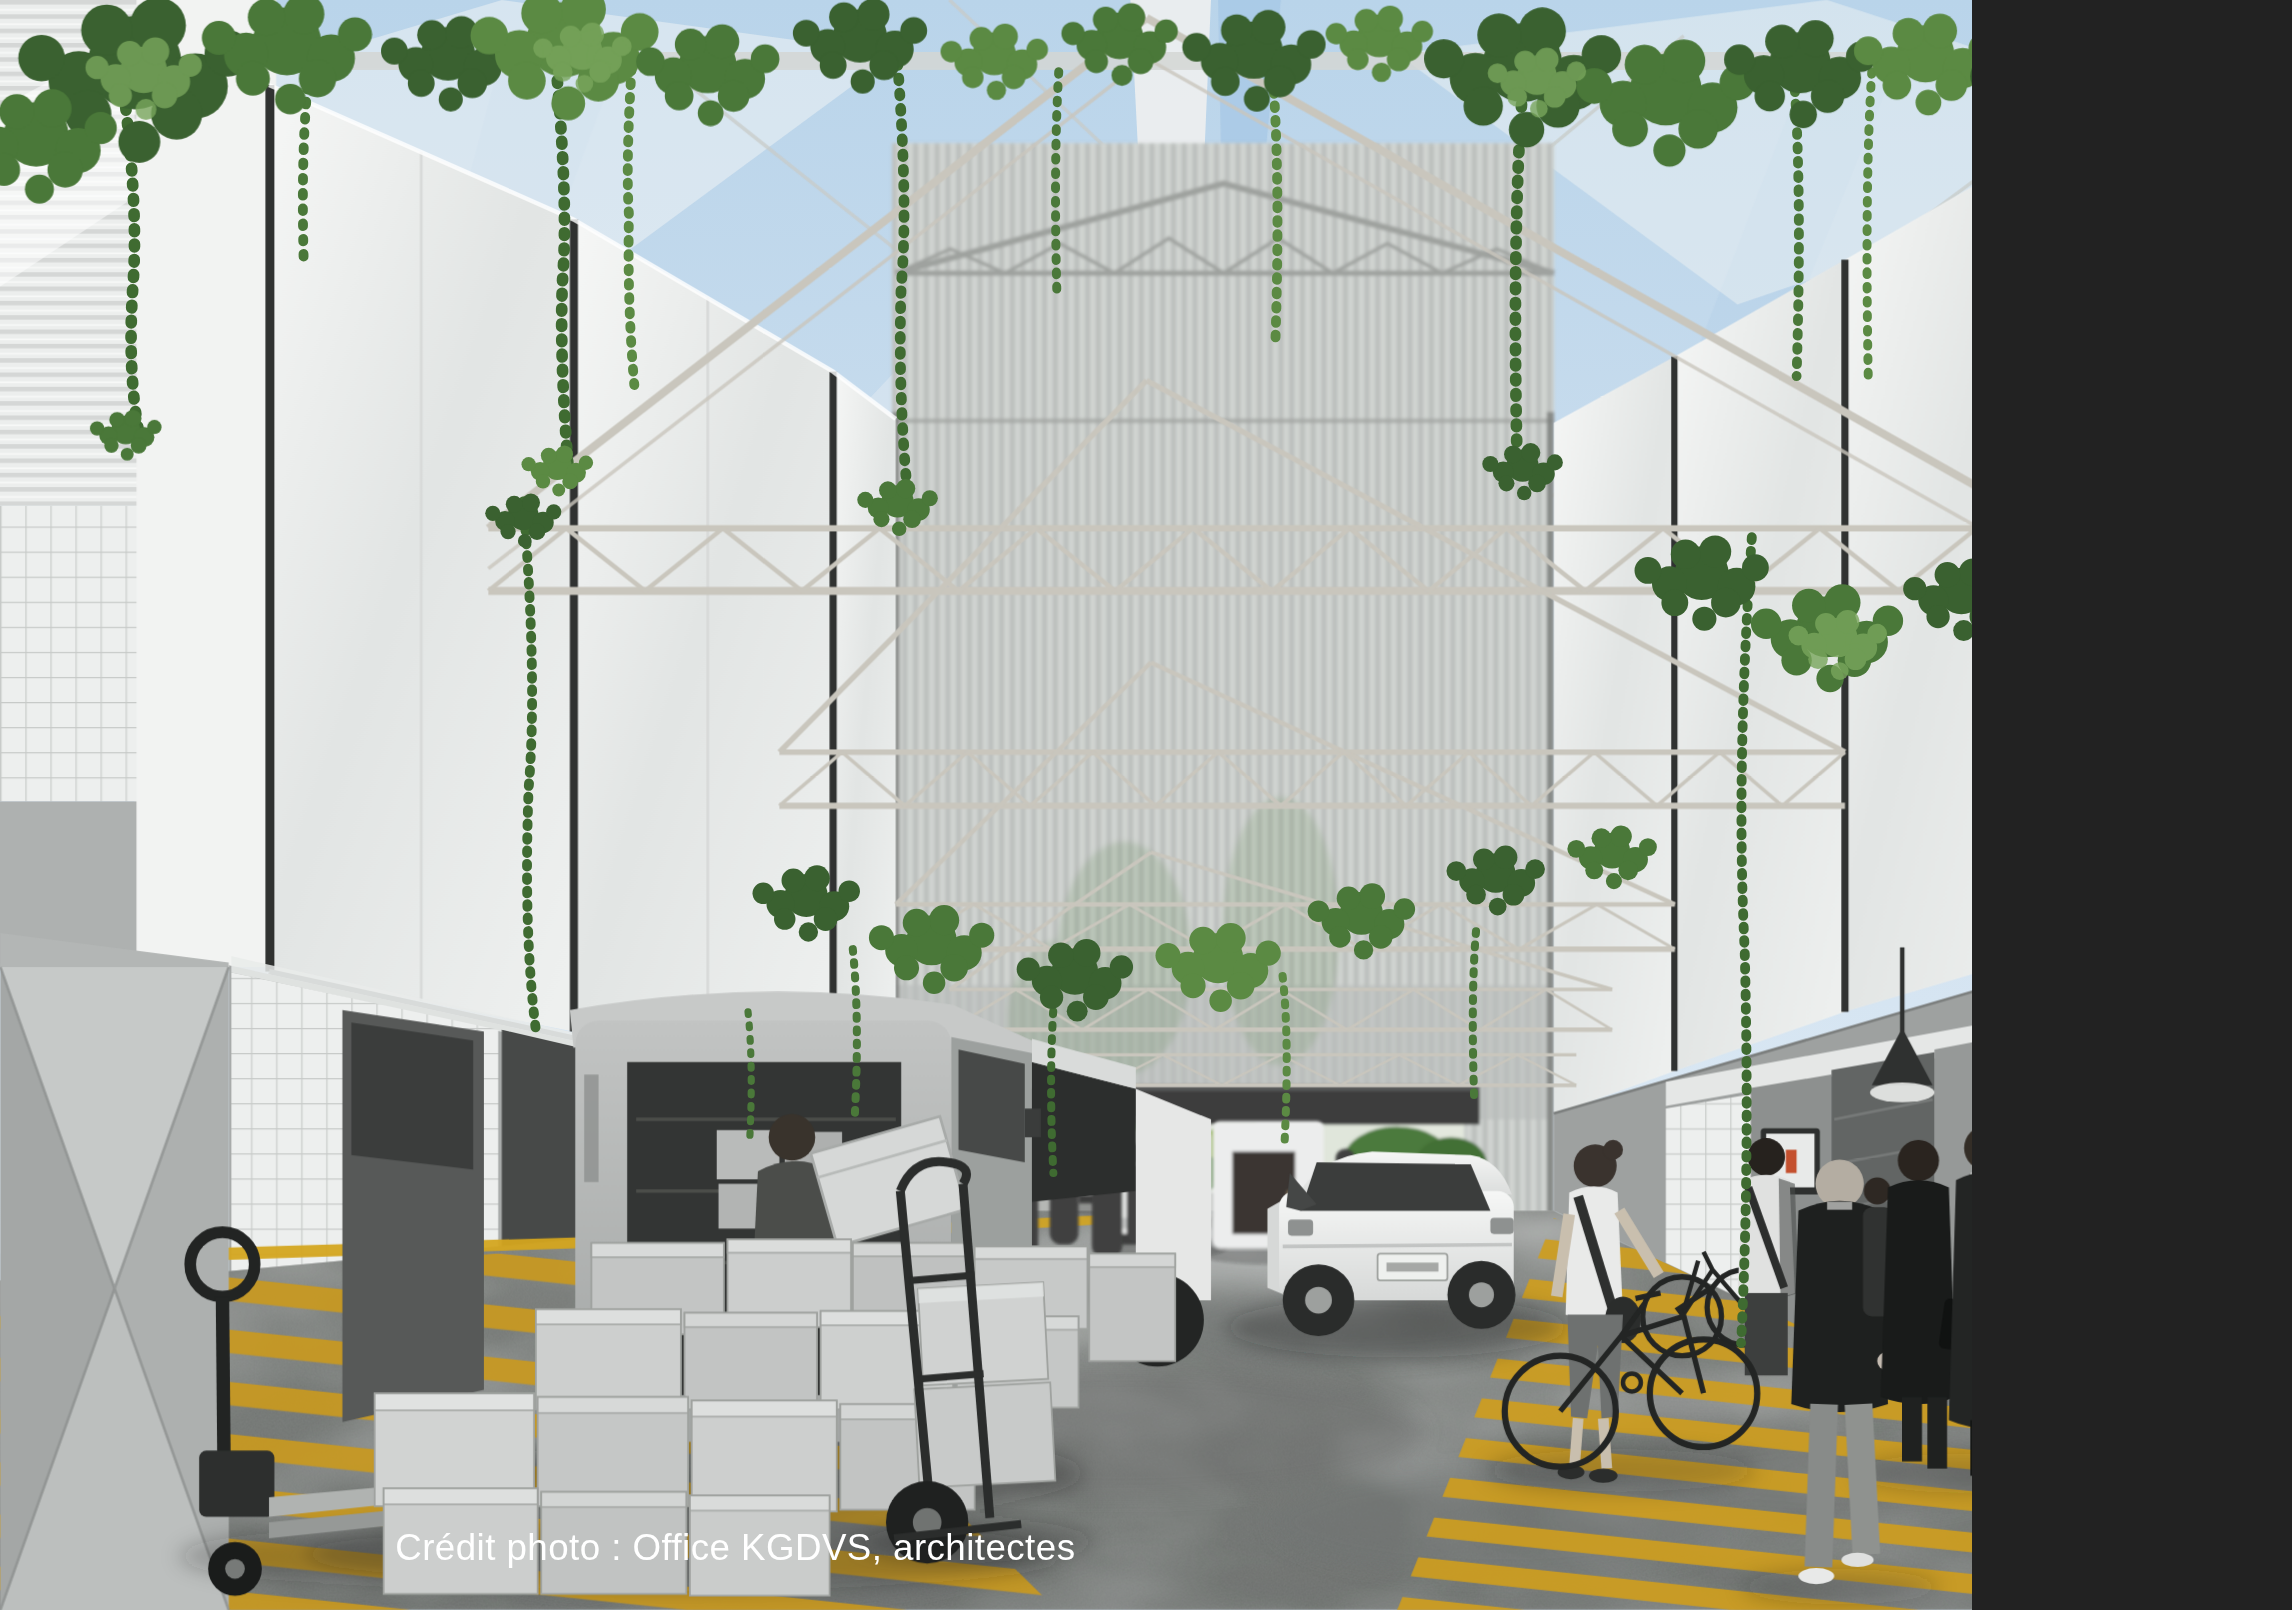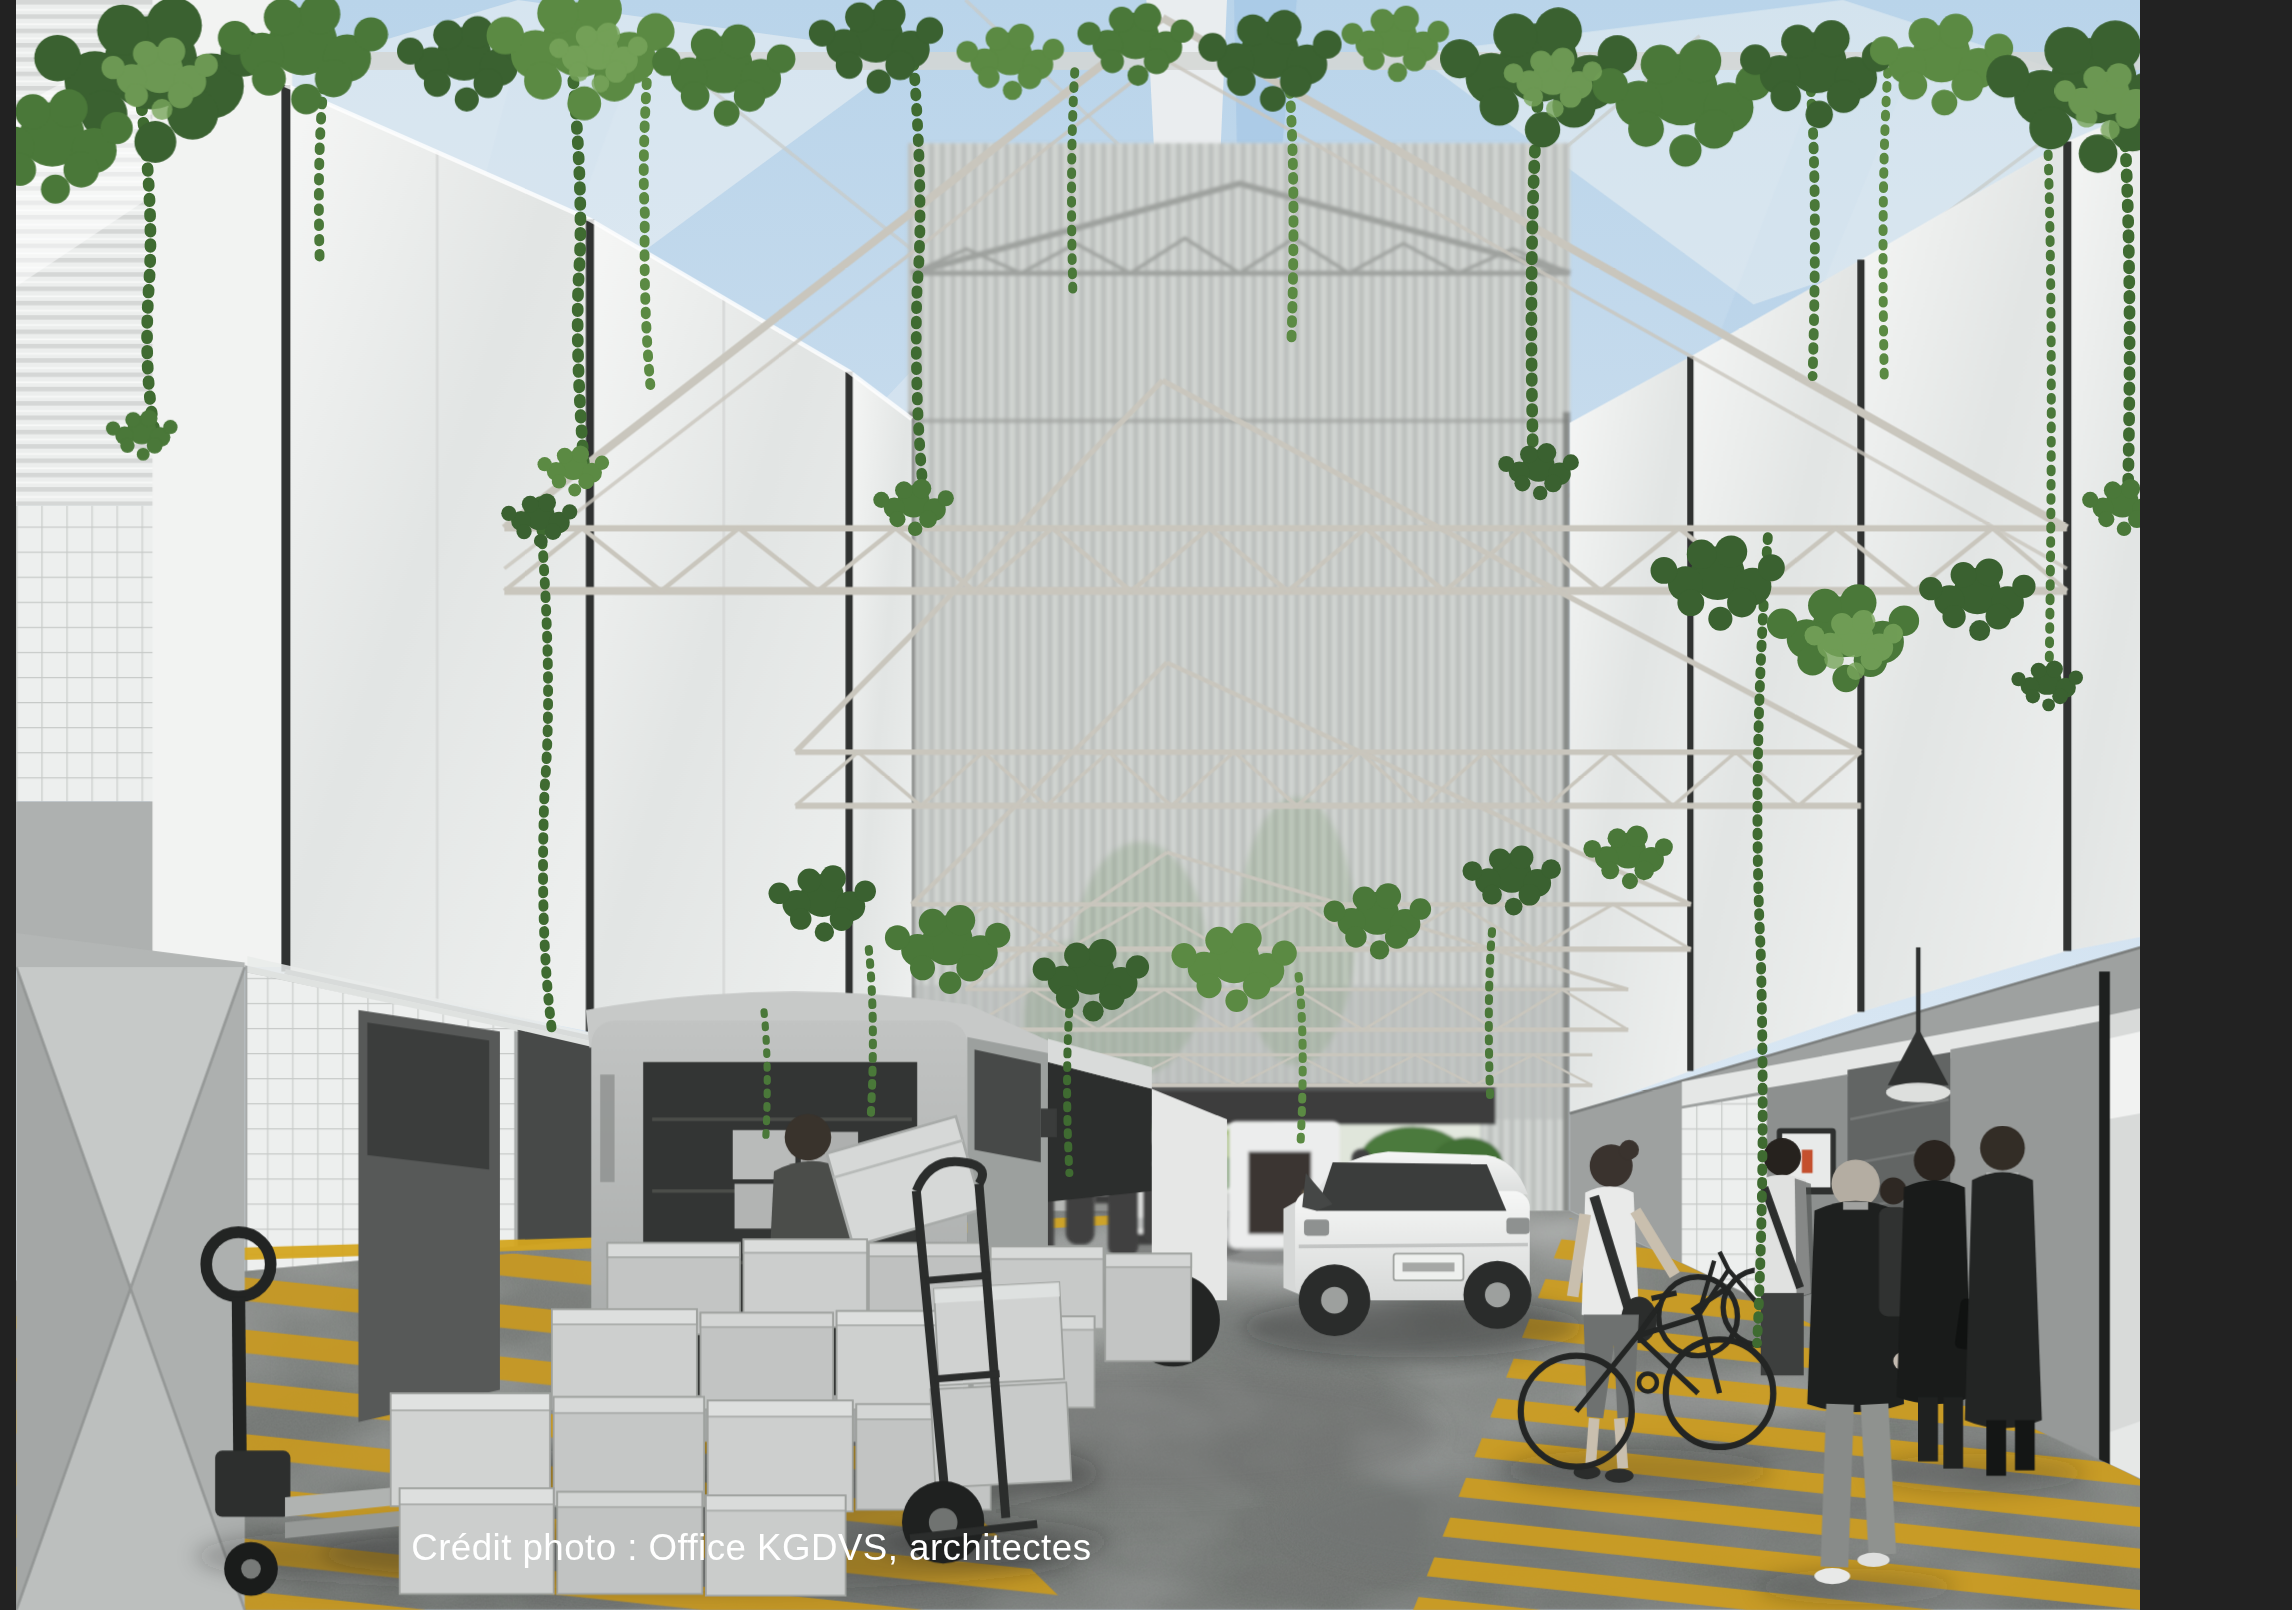--- a/index.html
+++ b/index.html
@@ -1,17 +1,17 @@
 <!DOCTYPE html>
 <html style="font-size:14.3px"><head>
 <meta charset="utf-8">
 <style>
   html,body{margin:0;padding:0;background:#222;}
-  .stage{position:relative;width:2124px;height:1610px;overflow:hidden;background:#cfe0ef;
-         font-family:"Liberation Sans",sans-serif;margin-left:16px;}
+  .stage{position:relative;width:1972px;height:1610px;overflow:hidden;background:#cfe0ef;
+         font-family:"Liberation Sans",sans-serif;}
   svg{display:block}
   .vine{fill:none;stroke-linecap:round}
   .cap{font-family:"Liberation Sans",sans-serif;font-weight:400}
 </style>
 </head>
 <body>
 
 <div class="stage">
 <svg viewBox="0 0 2560 1798" width="2293" height="1610">
   <defs>

